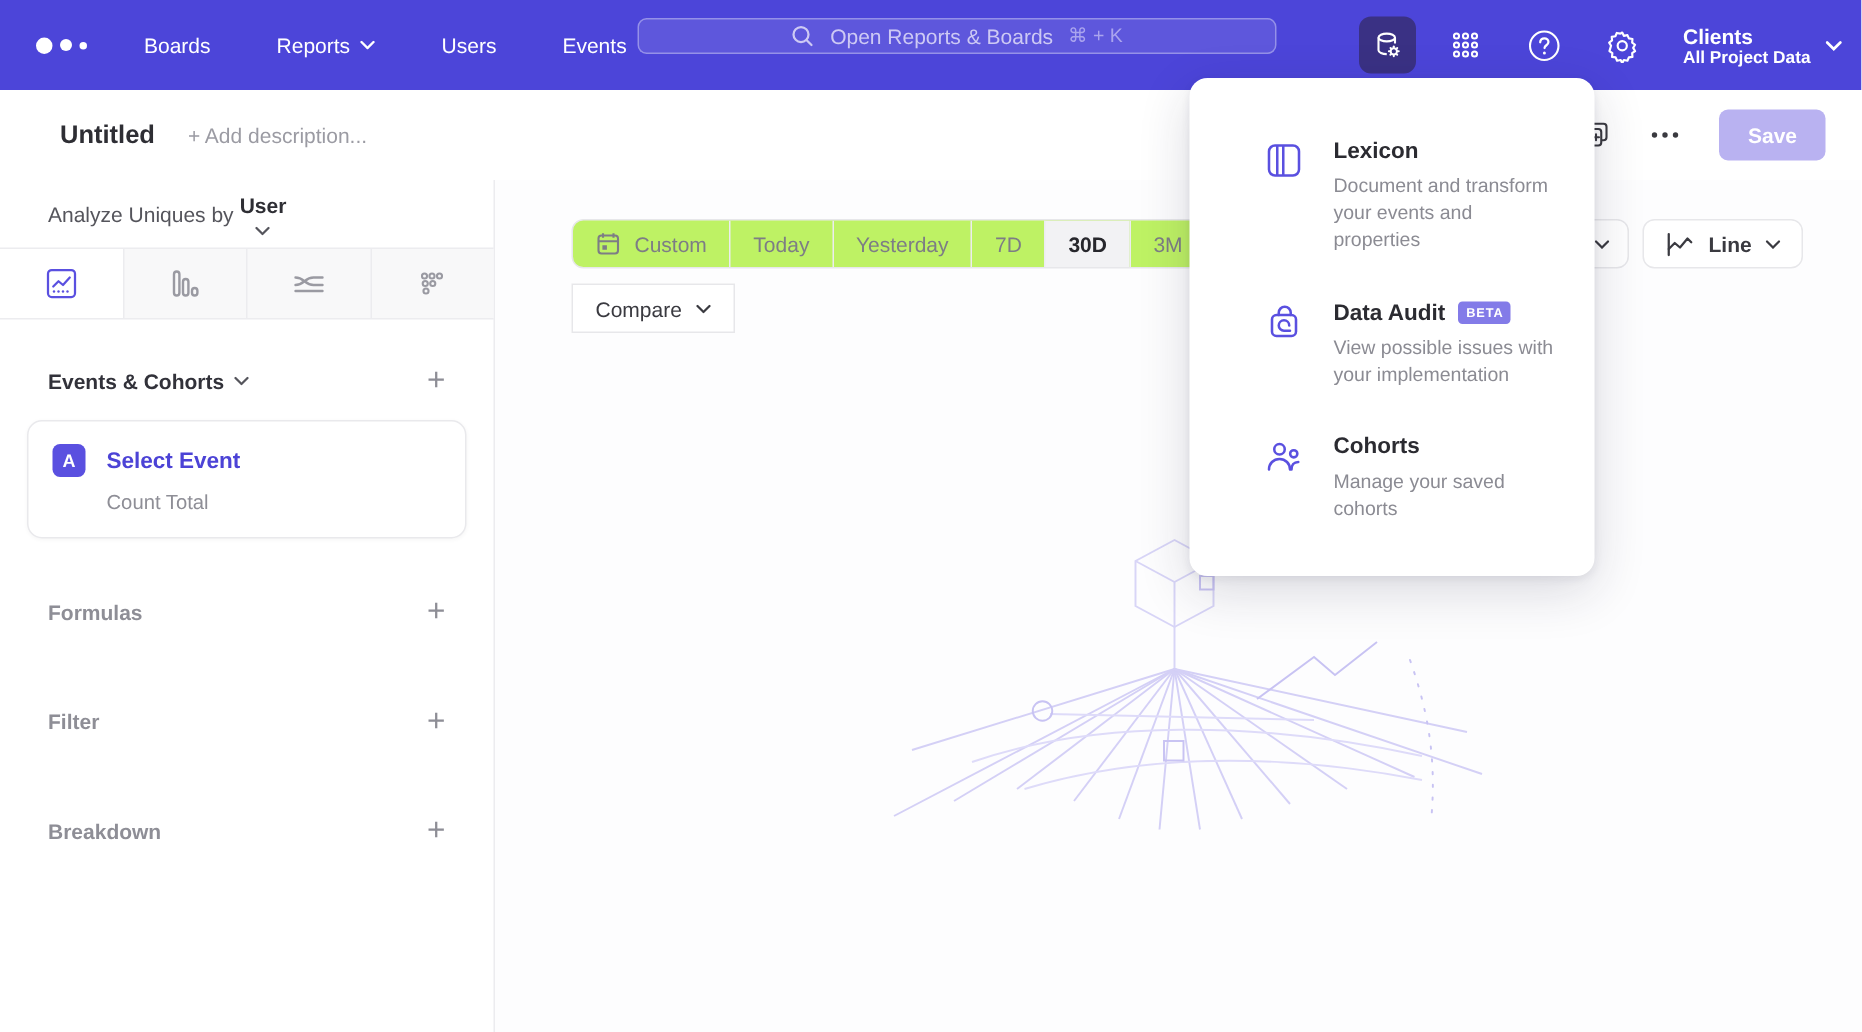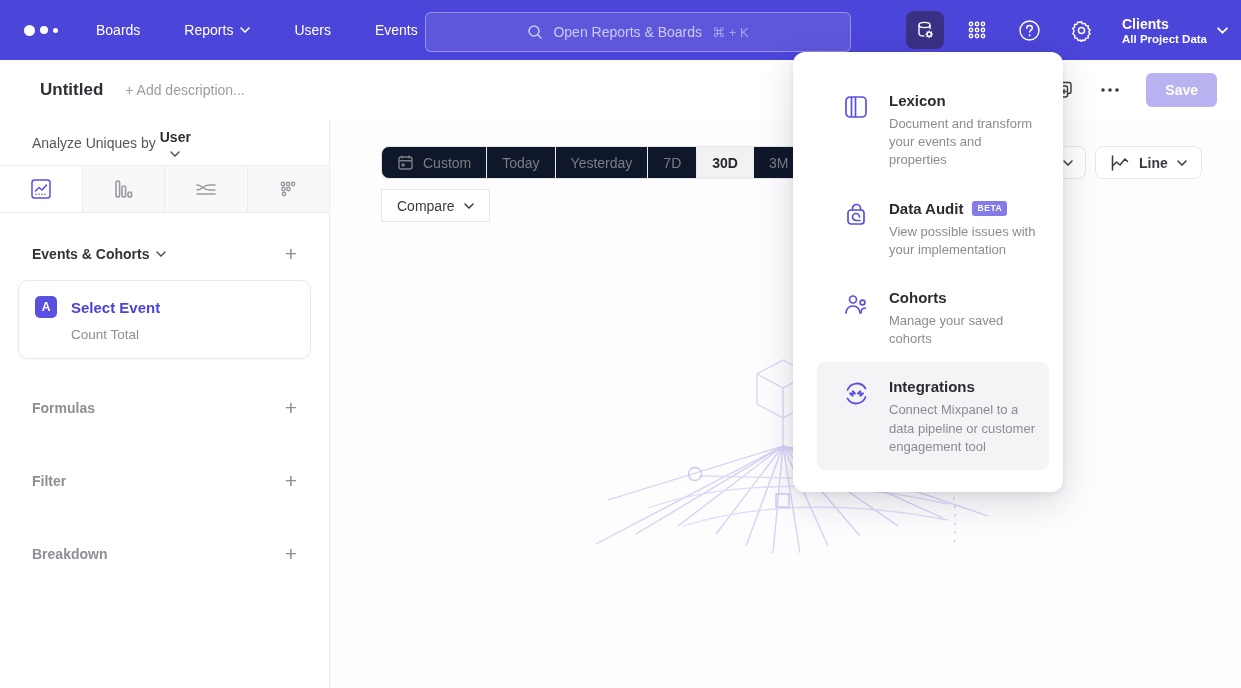--- a/index.html
+++ b/index.html
@@ -11,21 +11,21 @@
     padding:0 20px; z-index:5; }
   .logo { display:flex; align-items:center; gap:5px; margin:0 38px 0 4px; cursor:pointer; }
   .logo i { background:#fff; border-radius:50%; display:block; }
   .logo i:nth-child(1){ width:11px; height:11px; }
   .logo i:nth-child(2){ width:8px; height:8px; }
   .logo i:nth-child(3){ width:5px; height:5px; }
   .navitem { color:#fff; font-size:14px; margin-right:44px; cursor:pointer; display:flex;
     align-items:center; gap:7px; white-space:nowrap; }
   .chev { width:10px; height:6px; display:inline-block; }
   .chev svg { display:block; }
-  .searchbar { position:absolute; left:425px; top:12px; width:426px; height:40px;
+  .searchbar { position:absolute; left:425px; top:12px; width:426px; height:24px;
     background:rgba(255,255,255,0.10); border:1px solid rgba(255,255,255,0.35);
     border-radius:6px; display:flex; align-items:center; justify-content:center; gap:10px;
     color:#cdc9f4; font-size:14px; cursor:text; }
   .searchbar .shortcut { color:#aaa4ee; font-size:13px; }
   .nav-right { position:absolute; right:14px; top:0; height:60px; display:flex; align-items:center; gap:14px; }
   .iconbtn { width:38px; height:38px; border-radius:8px; display:flex; align-items:center;
     justify-content:center; cursor:pointer; }
   .iconbtn.active { background:#3a3184; }
   .project { display:flex; align-items:center; gap:10px; color:#fff; cursor:pointer; margin-left:8px; }
   .project .org { font-size:14px; font-weight:bold; line-height:1.3; }
@@ -59,21 +59,21 @@
   .eventrow { display:flex; align-items:center; gap:14px; }
   .abadge { width:22px; height:22px; border-radius:5px; background:#5a50e0; color:#fff;
     font-size:12px; font-weight:700; display:flex; align-items:center; justify-content:center; }
   .eventname { color:#4c43d6; font-size:15px; font-weight:700; }
   .eventsub { margin:9px 0 0 36px; color:#8e8e96; font-size:13.5px; }
 
   .main { flex:1; position:relative; background:#fdfdfe; }
 
   
   .seg { position:absolute; left:51px; top:26px; height:33px; display:flex; align-items:stretch;
-    background:#0f172a; border:1px solid #e7e7ea; border-radius:8px; overflow:hidden; }
+    background:#bef264; border:1px solid #e7e7ea; border-radius:8px; overflow:hidden; }
   .seg .s { display:flex; align-items:center; gap:9px; padding:0 15px; font-size:14px; color:#7d7d85;
     border-left:1px solid #ececef; cursor:pointer; white-space:nowrap; }
   .seg .s:first-child { border-left:none; }
   .seg .s.sel { background:#f2f2f4; color:#27272c; font-weight:700; }
   .ghostbtn { position:absolute; top:26px; height:33px; background:#fff; border:1px solid #e7e7ea;
     border-radius:8px; display:flex; align-items:center; justify-content:flex-end; padding:0 12px; cursor:pointer; }
   .linebtn { position:absolute; left:765px; top:26px; height:33px; background:#fff; border:1px solid #e7e7ea;
     border-radius:8px; display:flex; align-items:center; gap:9px; padding:0 14px; font-size:14px;
     font-weight:700; color:#3a3a40; cursor:pointer; }
   .comparebtn { position:absolute; left:51px; top:69px; height:33px; background:#fff; border:1px solid #e7e7ea;
@@ -469,28 +469,13 @@
         <path d="M18 22c0-2.8 1.5-5 4.5-5" stroke-linecap="round"></path>
         </svg></span>
     <div>
       <div class="mtitle">
           <span>Cohorts</span>
         </div>
       <div class="mdesc">Manage your saved cohorts</div>
     </div>
   </div>
 
-  <div class="mitem hover">
-    <span class="mic">
-      <svg width="27" height="27" viewBox="0 0 27 27" fill="none" stroke="#5a50e0" stroke-width="1.8" stroke-linecap="round" stroke-linejoin="round">
-        <path d="M4.5 10a10 10 0 0118-1.5"></path>
-        <path d="M22.5 17a10 10 0 01-18 1.5"></path>
-        <path d="M7 13.5h5l-2.3-2.3M7 13.5l2.7 2.3"></path>
-        <path d="M20 13.5h-5l2.3-2.3M20 13.5l-2.7 2.3"></path>
-        </svg></span>
-    <div>
-      <div class="mtitle">
-          <span>Integrations</span>
-        </div>
-      <div class="mdesc">Connect Mixpanel to a data pipeline or customer engagement tool</div>
-    </div>
-  </div>
 </div>
 
 </body></html>

